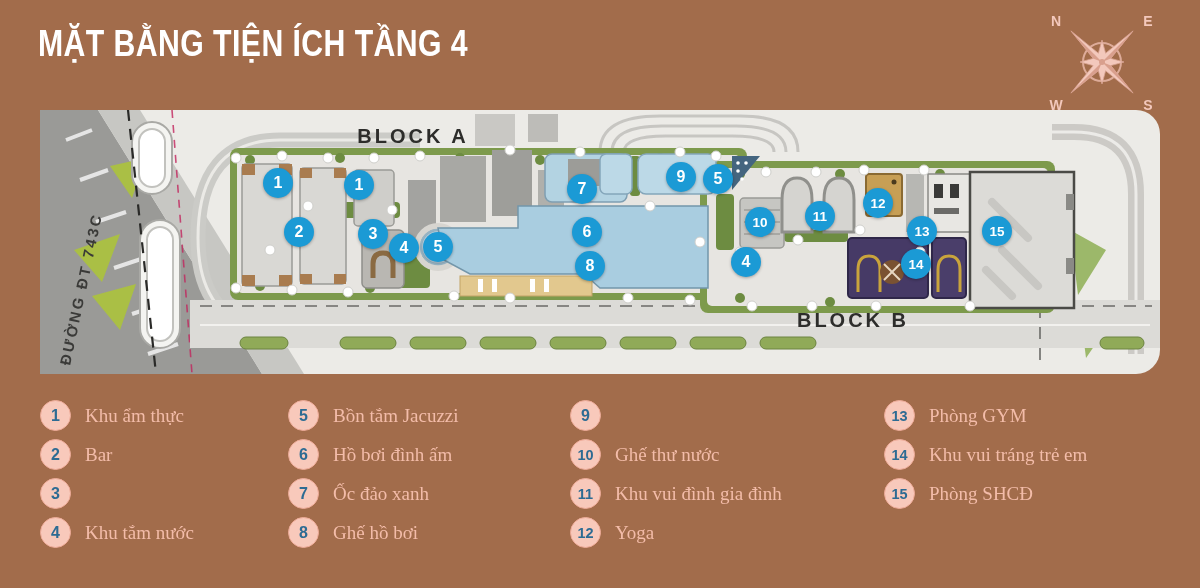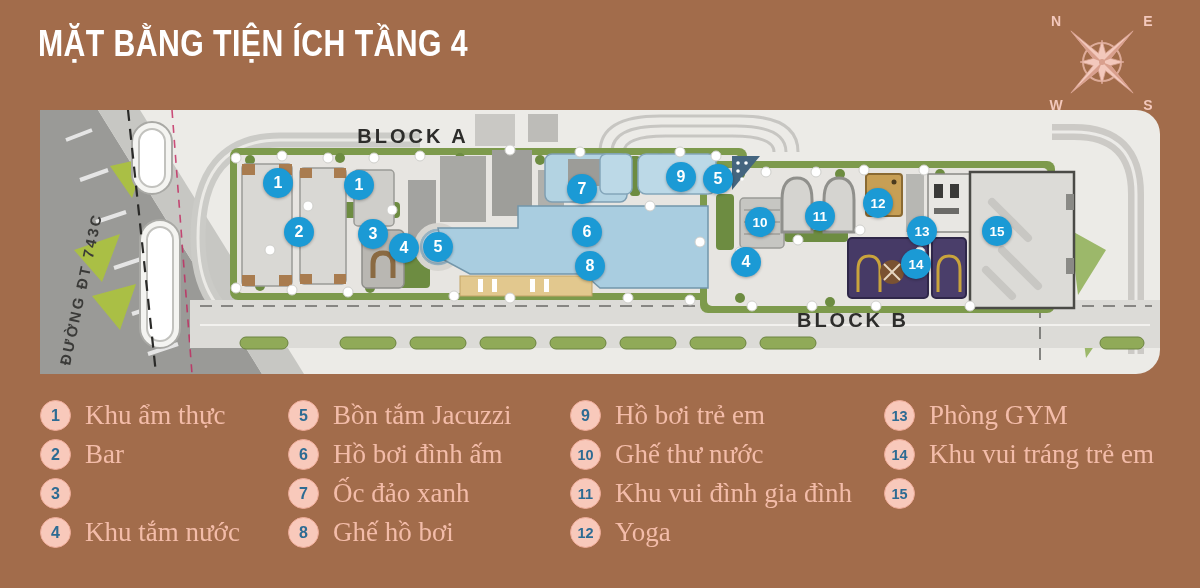--- a/index.html
+++ b/index.html
@@ -32,21 +32,21 @@
   .legend-col{position:absolute;top:0;}
   .lg-item{display:flex;align-items:center;height:39px;}
   .lg-num{
     flex:0 0 auto;width:31px;height:31px;border-radius:50%;
     background:#f8c9bb;border:1px solid #eeab98;box-sizing:border-box;
     color:#2d6b93;font-weight:bold;font-size:16px;
     display:flex;align-items:center;justify-content:center;
   }
   .lg-num.two{font-size:14.5px;}
   .lg-label{
-    margin-left:14px;color:#f3bca9;font-size:27px;line-height:1;
+    margin-left:14px;color:#f3bca9;font-size:19px;line-height:1;
     font-family:"Liberation Serif","DejaVu Serif",serif;white-space:nowrap;
   }
 </style>
 </head>
 <body>
 
 <div class="page-title">MẶT BẰNG TIỆN ÍCH TẦNG 4</div>
 
 <div class="compass">
   <svg width="140" height="115" viewBox="0 0 140 115">
@@ -386,21 +386,20 @@
         <span class="lg-label">Ốc đảo xanh</span>
       </div>
       <div class="lg-item">
         <span class="lg-num">8</span>
         <span class="lg-label">Ghế hồ bơi</span>
       </div>
     </div>
   <div class="legend-col" style="left:570px">
       <div class="lg-item">
         <span class="lg-num">9</span>
-        <span class="lg-label">Hồ bơi trẻ em</span>
       </div>
       <div class="lg-item">
         <span class="lg-num two">10</span>
         <span class="lg-label">Ghế thư nước</span>
       </div>
       <div class="lg-item">
         <span class="lg-num two">11</span>
         <span class="lg-label">Khu vui đình gia đình</span>
       </div>
       <div class="lg-item">
@@ -412,15 +411,16 @@
       <div class="lg-item">
         <span class="lg-num two">13</span>
         <span class="lg-label">Phòng GYM</span>
       </div>
       <div class="lg-item">
         <span class="lg-num two">14</span>
         <span class="lg-label">Khu vui tráng trẻ em</span>
       </div>
       <div class="lg-item">
         <span class="lg-num two">15</span>
+        <span class="lg-label">Phòng SHCĐ</span>
       </div>
     </div>
 </div>
 
 </body></html>

